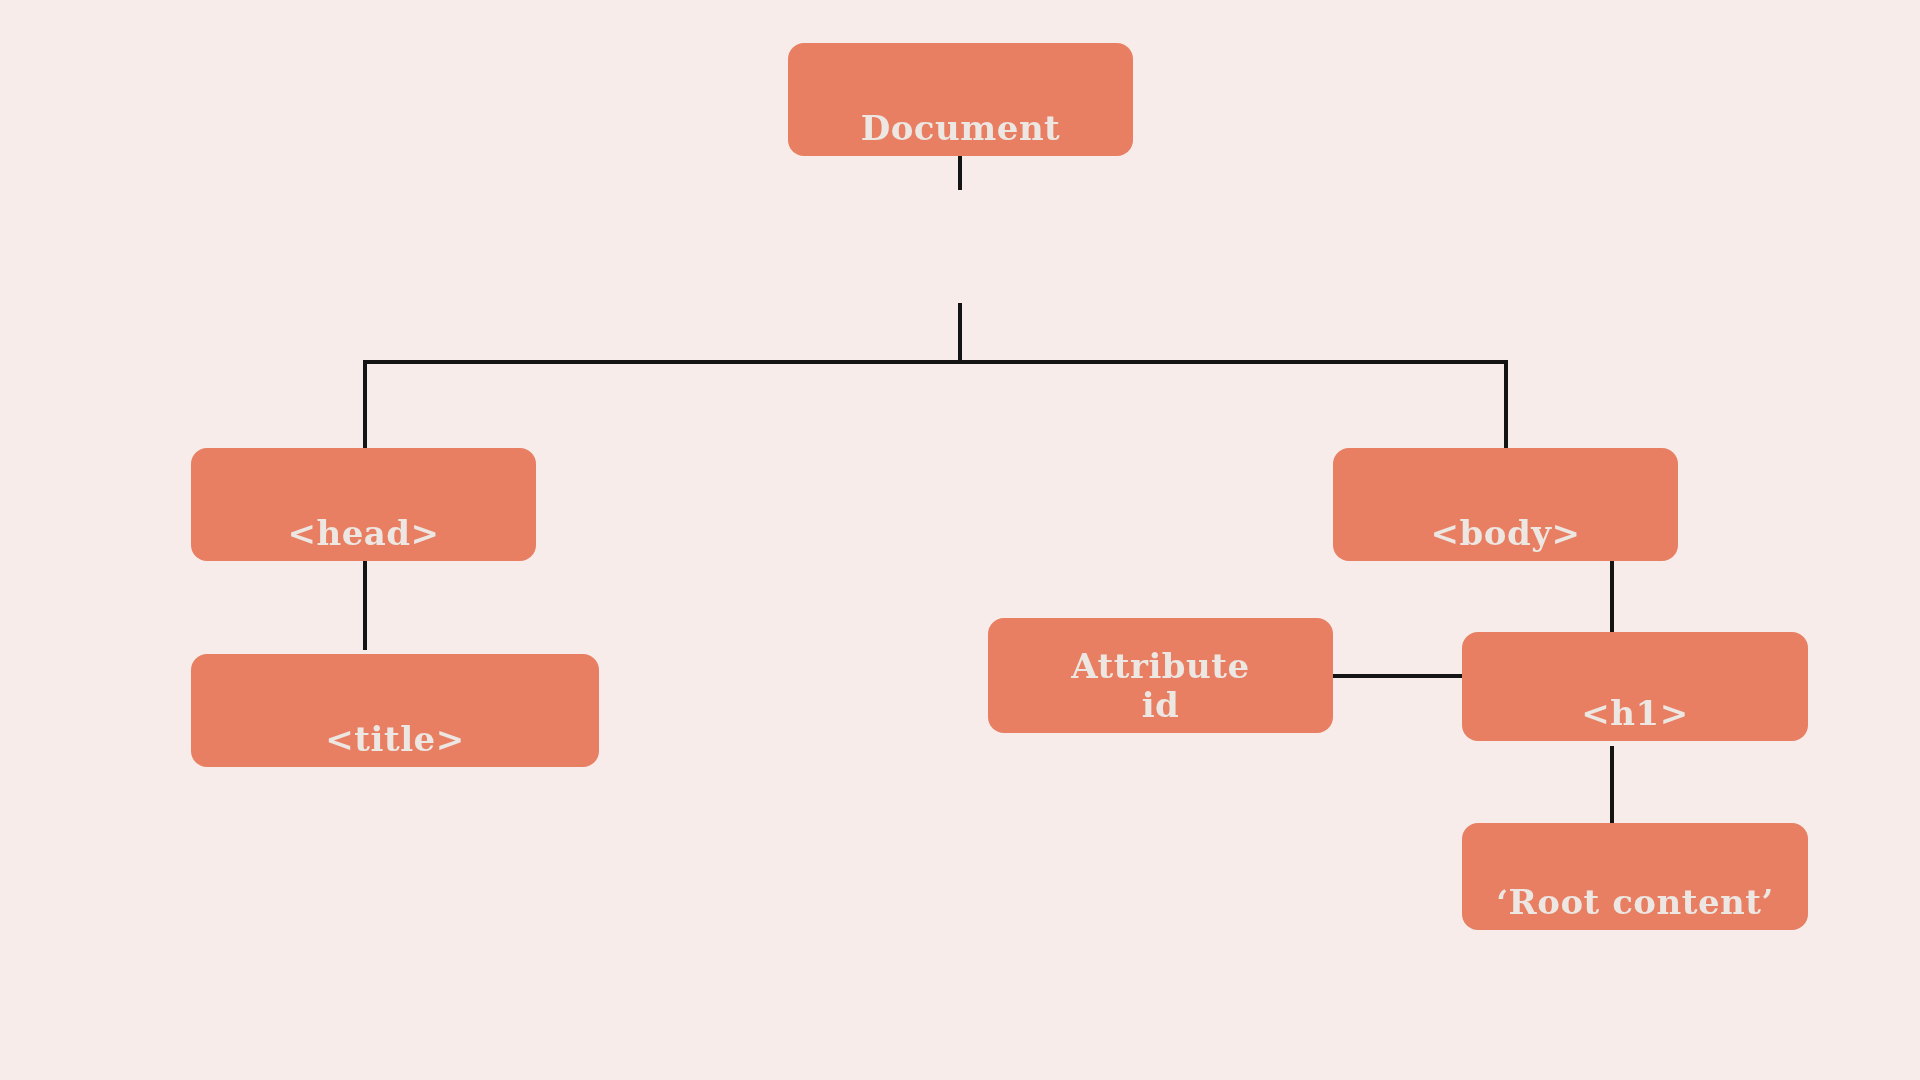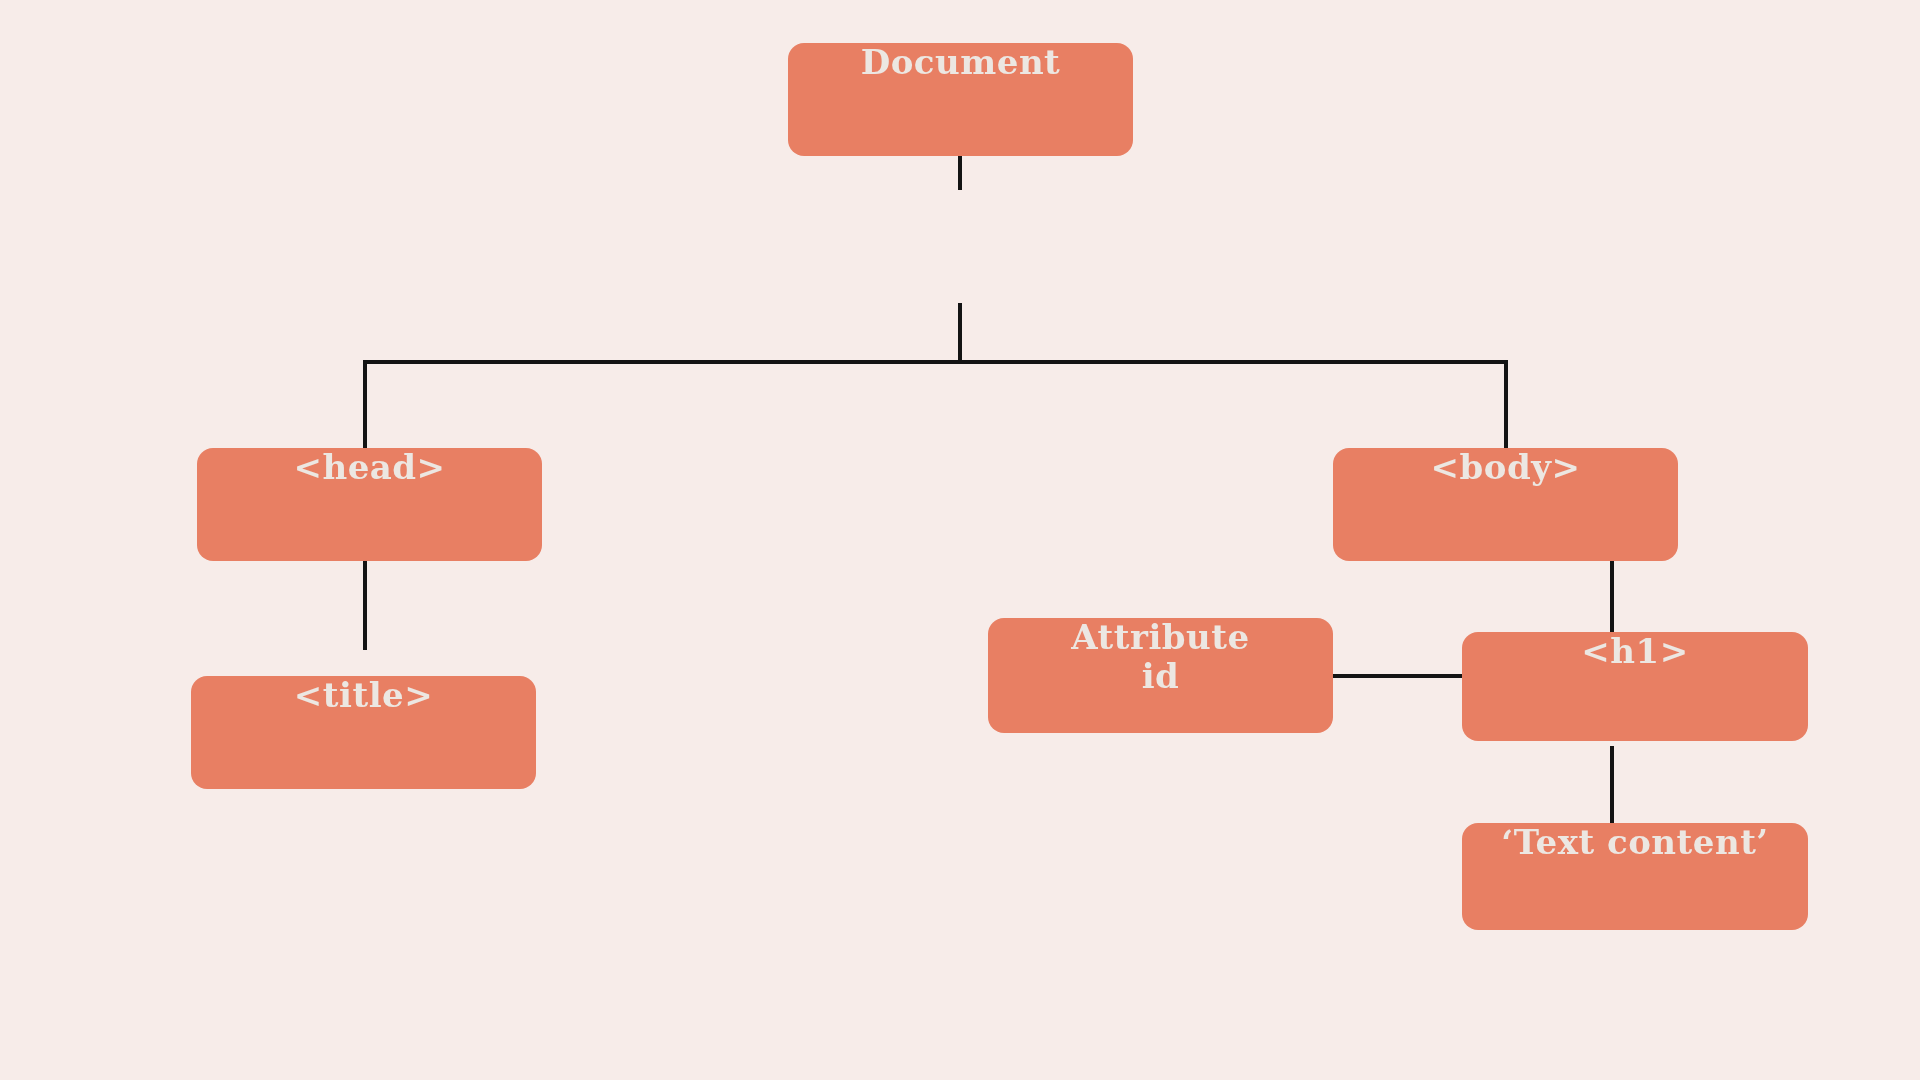--- a/index.html
+++ b/index.html
@@ -18,43 +18,43 @@
     width:1920px;
     height:1080px;
     background:var(--background);
     overflow:hidden;
   }
   .node{
     position:absolute;
     background:var(--node-fill);
     border-radius:16px;
     display:flex;
-    align-items:flex-start;
+    align-items:flex-end;
     justify-content:center;
     padding-bottom:8px;
     box-sizing:border-box;
   }
   .node-label{
     color:var(--node-text);
     font-size:34px;
     font-weight:700;
     line-height:1.15;
     text-align:center;
     white-space:pre-line;
     letter-spacing:0.5px;
   }
   .edge{
     position:absolute;
     background:var(--connector);
   }
   
   .n-document{left:788px;top:43px;width:345px;height:113px;}
   .n-root{left:788px;top:189px;width:345px;height:114px;}
-  .n-head{left:197px;top:448px;width:345px;height:113px;}
-  .n-title{left:191px;top:676px;width:345px;height:113px;}
+  .n-head{left:191px;top:448px;width:345px;height:113px;}
+  .n-title{left:191px;top:654px;width:408px;height:113px;}
   .n-body{left:1333px;top:448px;width:345px;height:113px;}
   .n-attribute{left:988px;top:618px;width:345px;height:115px;}
   .n-h1{left:1462px;top:632px;width:346px;height:109px;}
   .n-text{left:1462px;top:823px;width:346px;height:107px;}
   
   .e-doc-root{left:958px;top:156px;width:4px;height:34px;}
   .e-root-branch{left:958px;top:303px;width:4px;height:60px;}
   .e-branch{left:363px;top:360px;width:1145px;height:4px;}
   .e-branch-head{left:363px;top:362px;width:4px;height:86px;}
   .e-branch-body{left:1504px;top:362px;width:4px;height:86px;}
@@ -98,16 +98,16 @@
   <div class="node n-attribute">
     <span class="node-label">Attribute
 id</span>
   </div>
 
   <div class="node n-h1">
     <span class="node-label">&lt;h1&gt;</span>
   </div>
 
   <div class="node n-text">
-    <span class="node-label">‘Text content’</span>
+    <span class="node-label">‘Root content’</span>
   </div>
 
 </div>
 
 </body></html>

